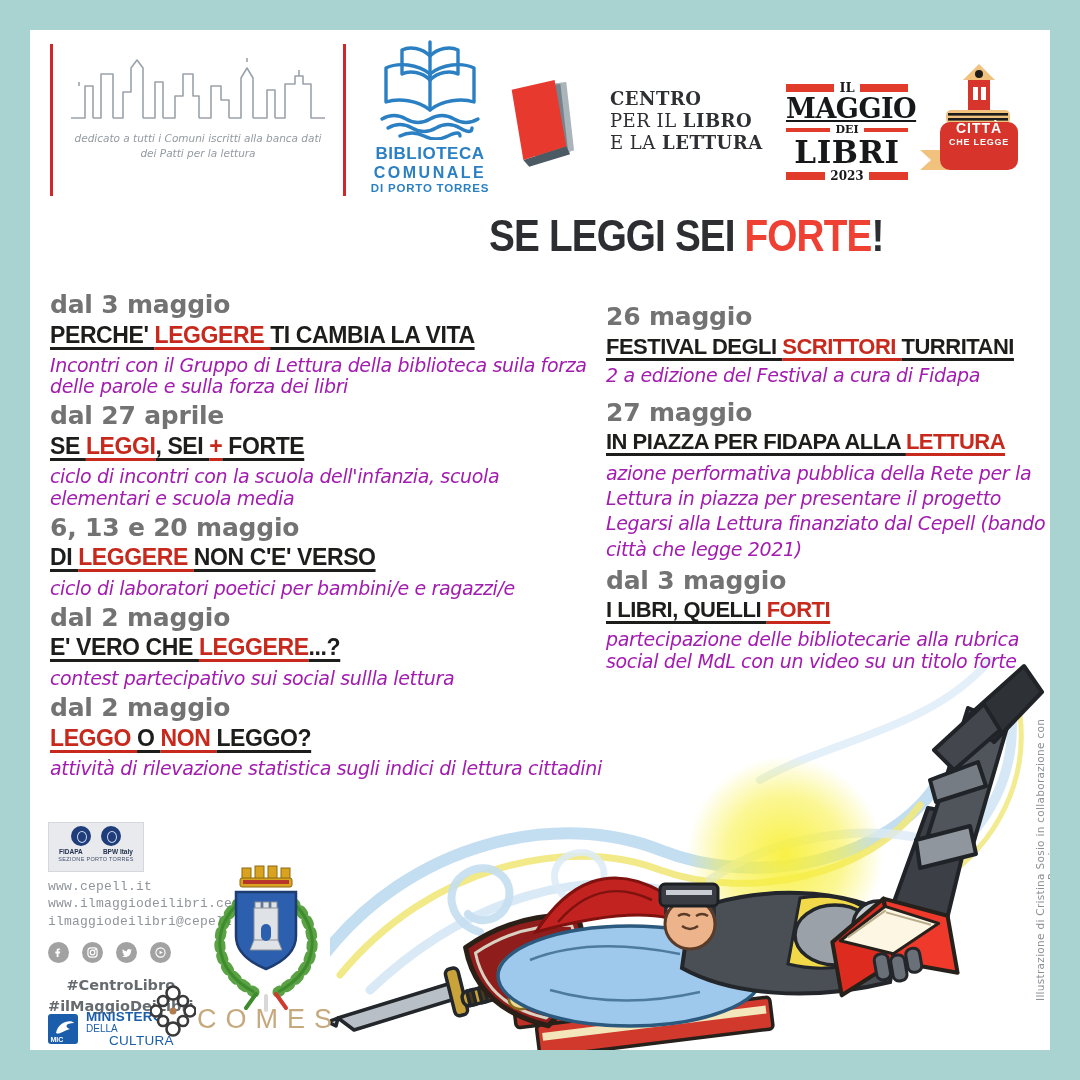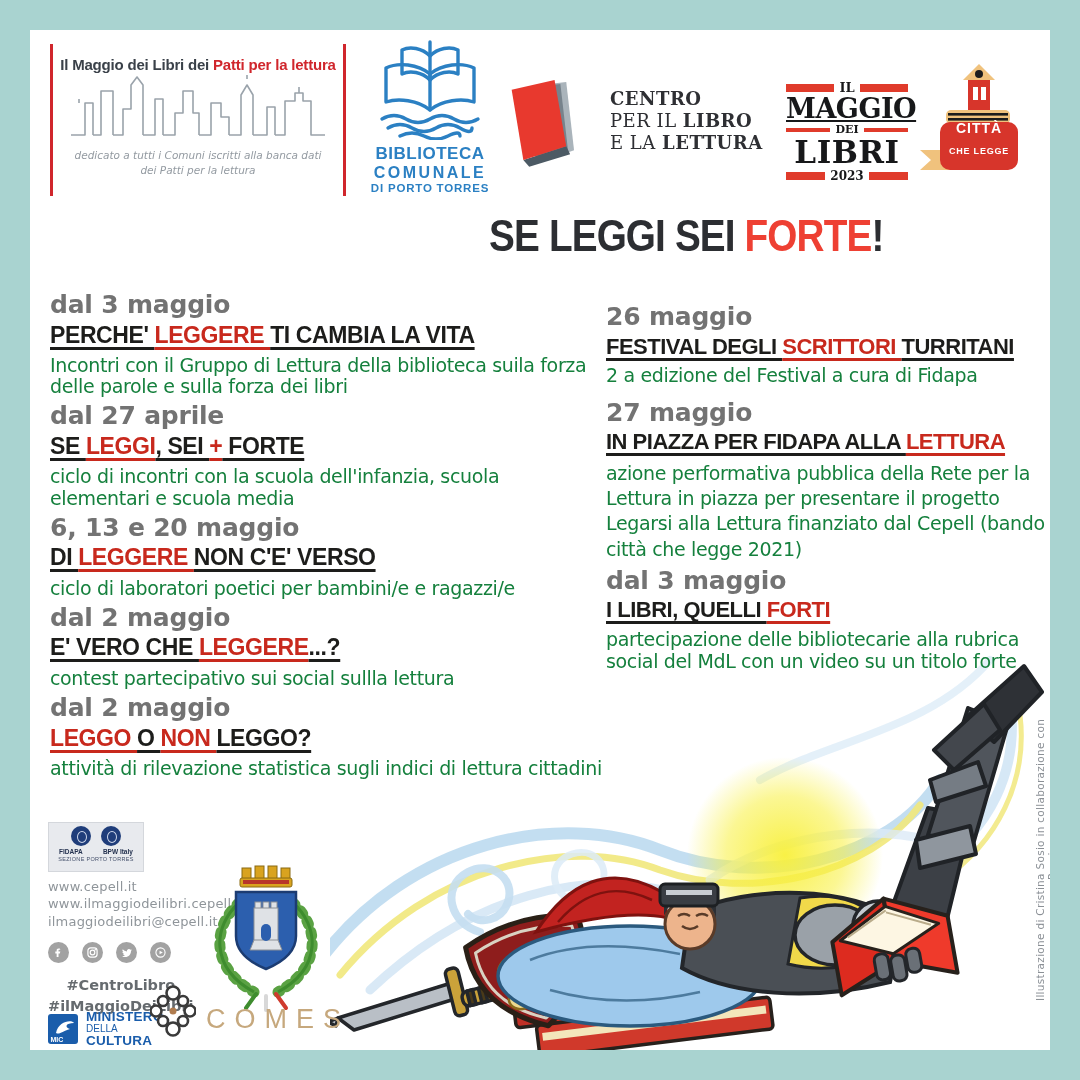--- a/index.html
+++ b/index.html
@@ -29,74 +29,73 @@
   .maggio .bar{flex:1;height:8px;background:#e03b2b;}
   .maggio .line{flex:1;height:4px;background:#e03b2b;}
   .maggio .il{font-size:13px;font-weight:700;}
   .maggio .big{font-size:27px;font-weight:900;letter-spacing:-0.5px;line-height:1.05;text-decoration:underline;}
   .maggio .dei{font-size:11px;font-weight:700;}
   .maggio .big2{font-size:31px;font-weight:900;letter-spacing:0.5px;line-height:1.05;}
   .maggio .yr{font-size:12px;font-weight:700;}
   .citta{position:absolute;left:886px;top:32px;width:128px;height:112px;}
   .citta .txt{position:absolute;left:24px;top:58px;width:78px;text-align:center;color:#fff;font-family:"Liberation Sans",sans-serif;}
   .citta .txt .c1{font-weight:700;font-size:14px;letter-spacing:1px;}
-  .citta .txt .c2{font-weight:700;font-size:9px;letter-spacing:0.8px;margin-top:10px;}
+  .citta .txt .c2{font-weight:700;font-size:9px;letter-spacing:0.8px;margin-top:1px;}
   
   .main-title{position:absolute;left:300px;top:180px;width:712px;text-align:center;white-space:nowrap;}
   .main-title .inner{display:inline-block;transform:scaleX(0.86);transform-origin:center;
     font-family:"Liberation Sans",sans-serif;font-weight:800;font-size:45px;letter-spacing:-1px;color:#2c2e32;}
   .main-title .red{color:#ee4033;}
   
   .col{position:absolute;}
   .col-left{left:20px;top:261px;width:552px;}
   .col-right{left:576px;top:273px;width:452px;}
   .ev{margin-bottom:5px;}
   .col-right .ev:nth-child(1){margin-bottom:12px;}
   .ev-date{font-weight:700;font-size:25px;line-height:1.14;color:#737373;letter-spacing:-0.2px;}
   .ev-title{font-family:"Liberation Sans",sans-serif;font-weight:700;font-size:23px;line-height:1.35;letter-spacing:-0.4px;white-space:nowrap;}
   .col-right .ev-title{font-size:22px;letter-spacing:-0.5px;}
   .ev-title span{text-decoration:underline;text-decoration-thickness:3px;text-underline-offset:4px;}
   .ev-title .t-d{color:#1d1d1b;}
   .ev-title .t-r{color:#c8291d;}
-  .ev-desc{font-size:19px;line-height:1.13;color:#15803d;letter-spacing:-0.35px;margin-top:4px;}
+  .ev-desc{font-size:19px;line-height:1.13;color:#a21caf;letter-spacing:-0.35px;margin-top:4px;font-style:italic;}
   .col-right .ev:nth-child(2) .ev-desc{line-height:1.33;}
   
   .fidapa{position:absolute;left:18px;top:792px;width:96px;height:50px;background:#e8eaee;border:1px solid #d4d7dc;box-sizing:border-box;text-align:center;font-family:"Liberation Sans",sans-serif;}
   .fidapa .circles{display:flex;justify-content:center;gap:10px;margin-top:3px;}
   .fidapa .circ{width:20px;height:20px;border-radius:50%;background:#1f3d7a;position:relative;}
   .fidapa .circ::after{content:"";position:absolute;left:6px;top:5px;width:8px;height:10px;border:1.5px solid #cdd6ea;border-radius:50%;}
   .fidapa .names{display:flex;justify-content:space-around;font-weight:700;font-size:6.5px;color:#22304e;margin-top:2px;}
   .fidapa .sub{font-size:5.5px;color:#44506b;margin-top:1px;letter-spacing:0.3px;}
-  .weblinks{position:absolute;left:18px;top:848px;font-size:13px;line-height:1.34;color:#8f959a;letter-spacing:0.2px;}
+  .weblinks{position:absolute;left:18px;top:848px;font-size:13px;line-height:1.34;color:#8f959a;letter-spacing:0.2px;font-family:Liberation Mono, monospace;}
   .socialrow{position:absolute;left:18px;top:912px;display:flex;gap:13px;}
   .soc{width:21px;height:21px;border-radius:50%;background:#a2a2a2;display:flex;align-items:center;justify-content:center;}
   .soc svg{display:block;}
   .hashtags{position:absolute;left:18px;top:945px;font-size:14.5px;font-weight:600;line-height:1.42;color:#666b6f;text-align:center;}
   .ministero{position:absolute;left:18px;top:980px;display:flex;align-items:center;gap:8px;}
   .mic-txt{font-family:"Liberation Sans",sans-serif;color:#1a5dab;line-height:1.0;}
   .mic-txt .m1{font-weight:700;font-size:13.5px;letter-spacing:0.3px;}
   .mic-txt .m2{font-weight:400;font-size:10px;}
-  .mic-txt .m3{font-weight:700;font-size:13.5px;letter-spacing:0.3px;}
+  .mic-txt .m3{font-weight:400;font-size:13.5px;letter-spacing:0.3px;margin-left:23px;}
   .crest{position:absolute;left:166px;top:832px;}
-  .comes{position:absolute;left:120px;top:955px;display:flex;align-items:flex-end;gap:10px;}
+  .comes{position:absolute;left:120px;top:955px;display:flex;align-items:flex-end;gap:1px;}
   .comes-label{font-family:"Liberation Sans",sans-serif;font-size:27px;letter-spacing:9px;color:#c6a87d;line-height:1;padding-bottom:4px;}
   
   .illus{position:absolute;left:300px;top:600px;width:720px;height:420px;}
   .credit{position:absolute;left:1004px;top:672px;height:316px;writing-mode:vertical-rl;transform:rotate(180deg);
     font-size:10.5px;color:#8b9096;letter-spacing:0.3px;text-align:center;}
 </style>
 </head>
 <body>
 
 <div class="canvas">
 
   <div class="patti">
     <div class="vbar l"></div>
     <div class="vbar r"></div>
-    <div class="patti-title"><span>Il Maggio dei Libri dei </span><span class="accent">Patti per la lettura</span></div>
     <svg width="258" height="66" viewBox="0 0 258 66">
       <g fill="none" stroke="#9aa3ab" stroke-width="1.6" stroke-linejoin="round">
         <path d="M2,62 H16 V30 H24 V62"></path>
         <path d="M24,62 H32 V18 H44 V62"></path>
         <path d="M44,62 H54 V36 H62 V12 L68,4 L74,12 V62"></path>
         <path d="M74,62 H86 V26 H94 V62"></path>
         <path d="M94,62 H106 V40 H114 V18 H124 V40 H130 V62"></path>
         <path d="M130,62 H142 V30 H152 V44 H160 V62"></path>
         <path d="M160,62 H172 V22 L178,12 L184,22 V62"></path>
         <path d="M184,62 H198 V34 H206 V62"></path>

